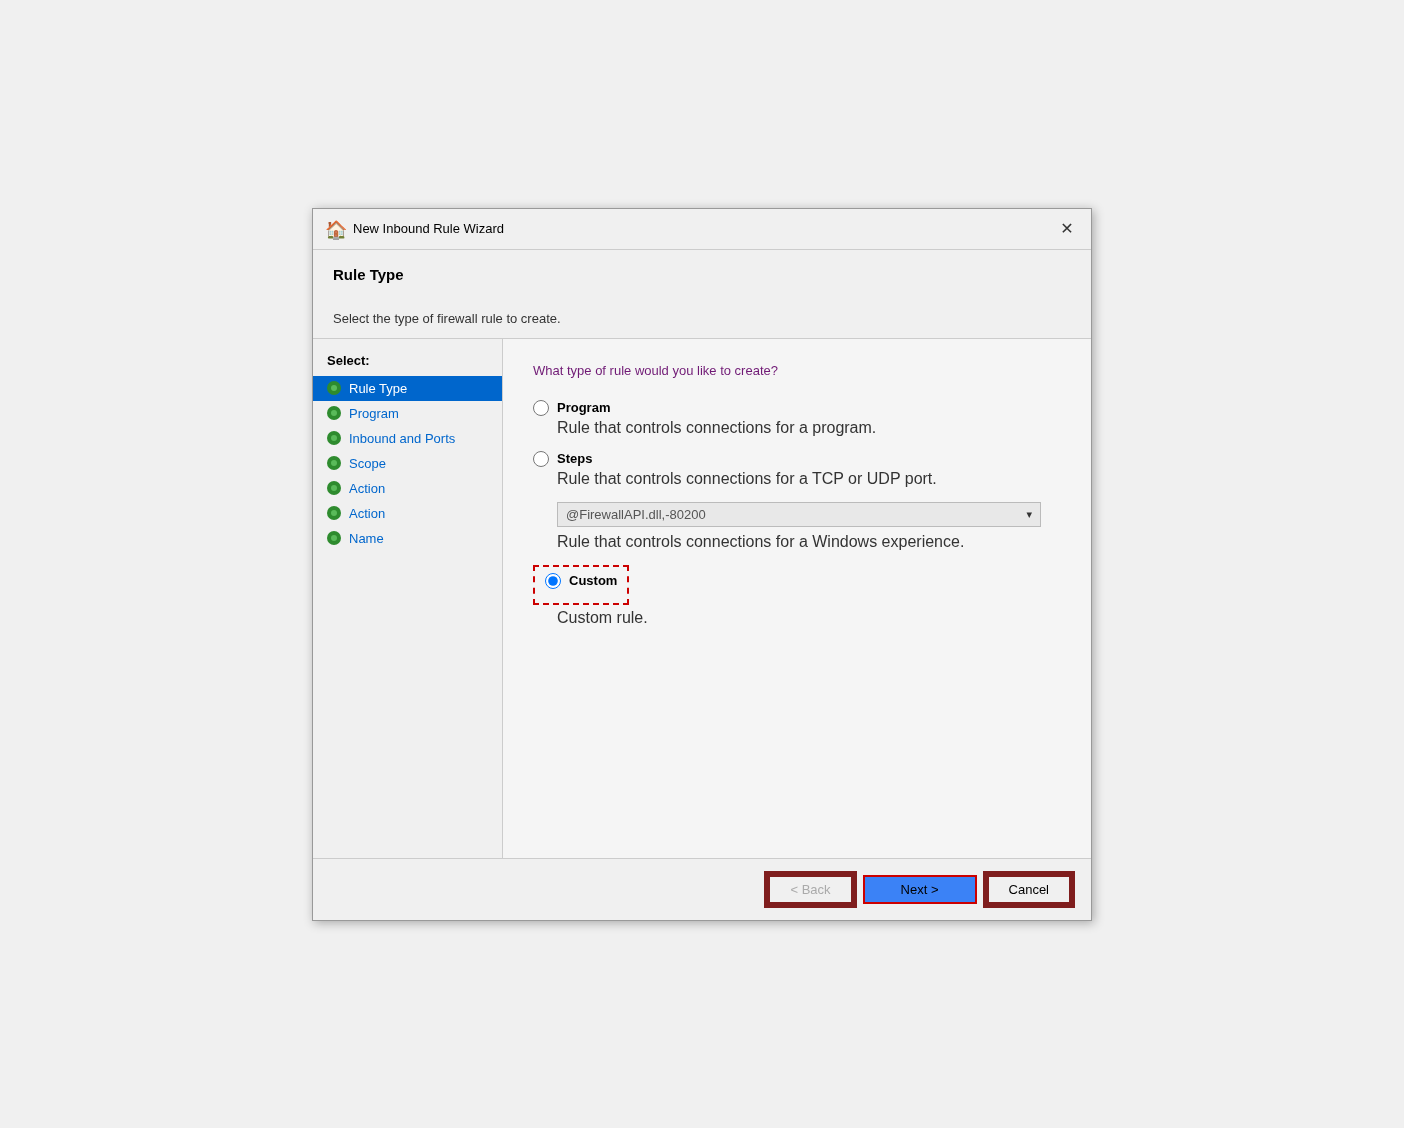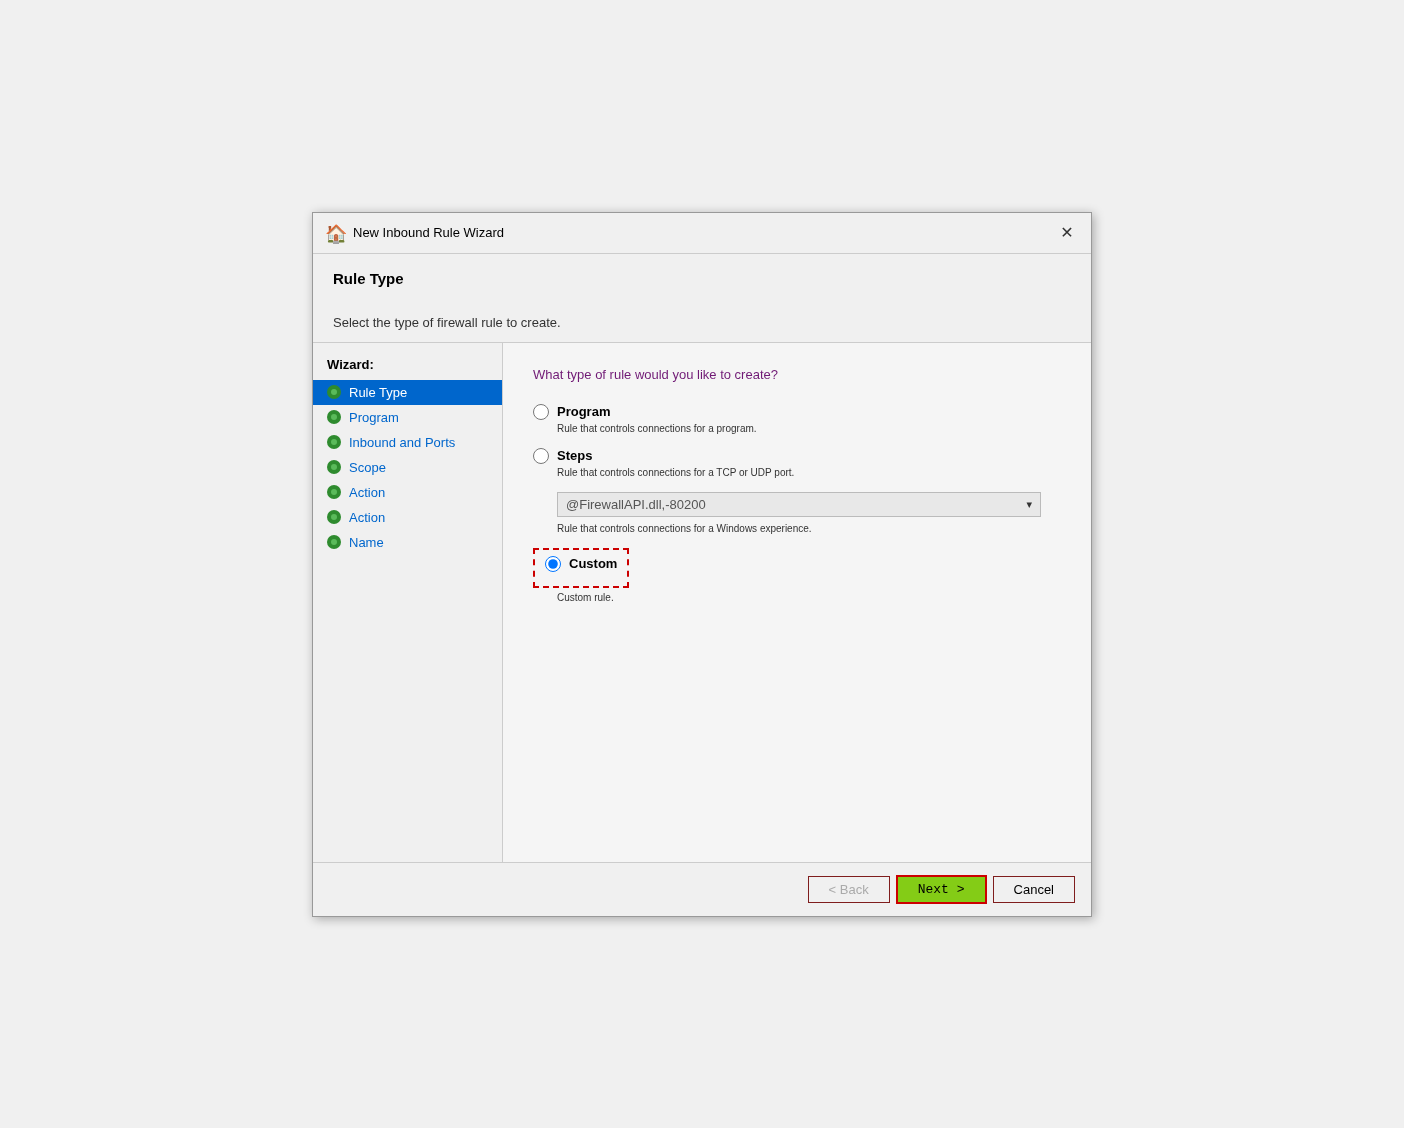--- a/index.html
+++ b/index.html
@@ -140,21 +140,21 @@
       width: 16px;
       height: 16px;
       cursor: pointer;
     }
     .radio-label {
       font-weight: bold;
       font-size: 13px;
     }
     .radio-desc {
       margin-left: 24px;
-      font-size: 10px;
+      font-size: 16px;
       color: #333;
     }
     .predefined-dropdown {
       margin: 6px 0 6px 24px;
       width: 484px;
       background: #e8e8e8;
       border: 1px solid #bbb;
       padding: 4px 8px;
       font-size: 13px;
       color: #555;
@@ -181,37 +181,36 @@
       align-items: center;
       padding: 12px 16px;
       gap: 6px;
       border-top: 1px solid #ccc;
       background: #f0f0f0;
     }
     .btn {
       padding: 5px 20px;
       font-size: 13px;
       cursor: pointer;
-      border: 1px solid #7f1d1d;
+      border: 6px solid #7f1d1d;
       background: #f0f0f0;
       min-width: 75px;
       text-align: center;
     }
     .btn:disabled {
       color: #aaa;
       cursor: not-allowed;
     }
     .btn-next {
       border: 2px solid #cc0000;
-      background: #84cc16;
-      font-size: 13px;
-      padding: 5px 20px;
+      background: #3b82f6;
+      font-size: 13px;
+      padding: 5px 36px;
       cursor: pointer;
       min-width: 75px;
-      font-family: Liberation Mono, monospace;
     }
     .btn-cancel { }
   </style>
 </head>
 <body>
 
 <div class="window">
 
   <div class="title-bar">
     <div class="title-bar-left">
@@ -222,21 +221,21 @@
   </div>
 
   <div class="header-section">
     <h2>Rule Type</h2>
     <p>Select the type of firewall rule to create.</p>
   </div>
 
   <div class="content-area">
 
     <div class="sidebar">
-      <div class="sidebar-steps-label">Wizard:</div>
+      <div class="sidebar-steps-label">Select:</div>
 
       <div class="sidebar-item active">
         <span class="step-dot"></span>
         <span>Rule Type</span>
       </div>
       <div class="sidebar-item">
         <span class="step-dot"></span>
         <span>Program</span>
       </div>
       <div class="sidebar-item">

